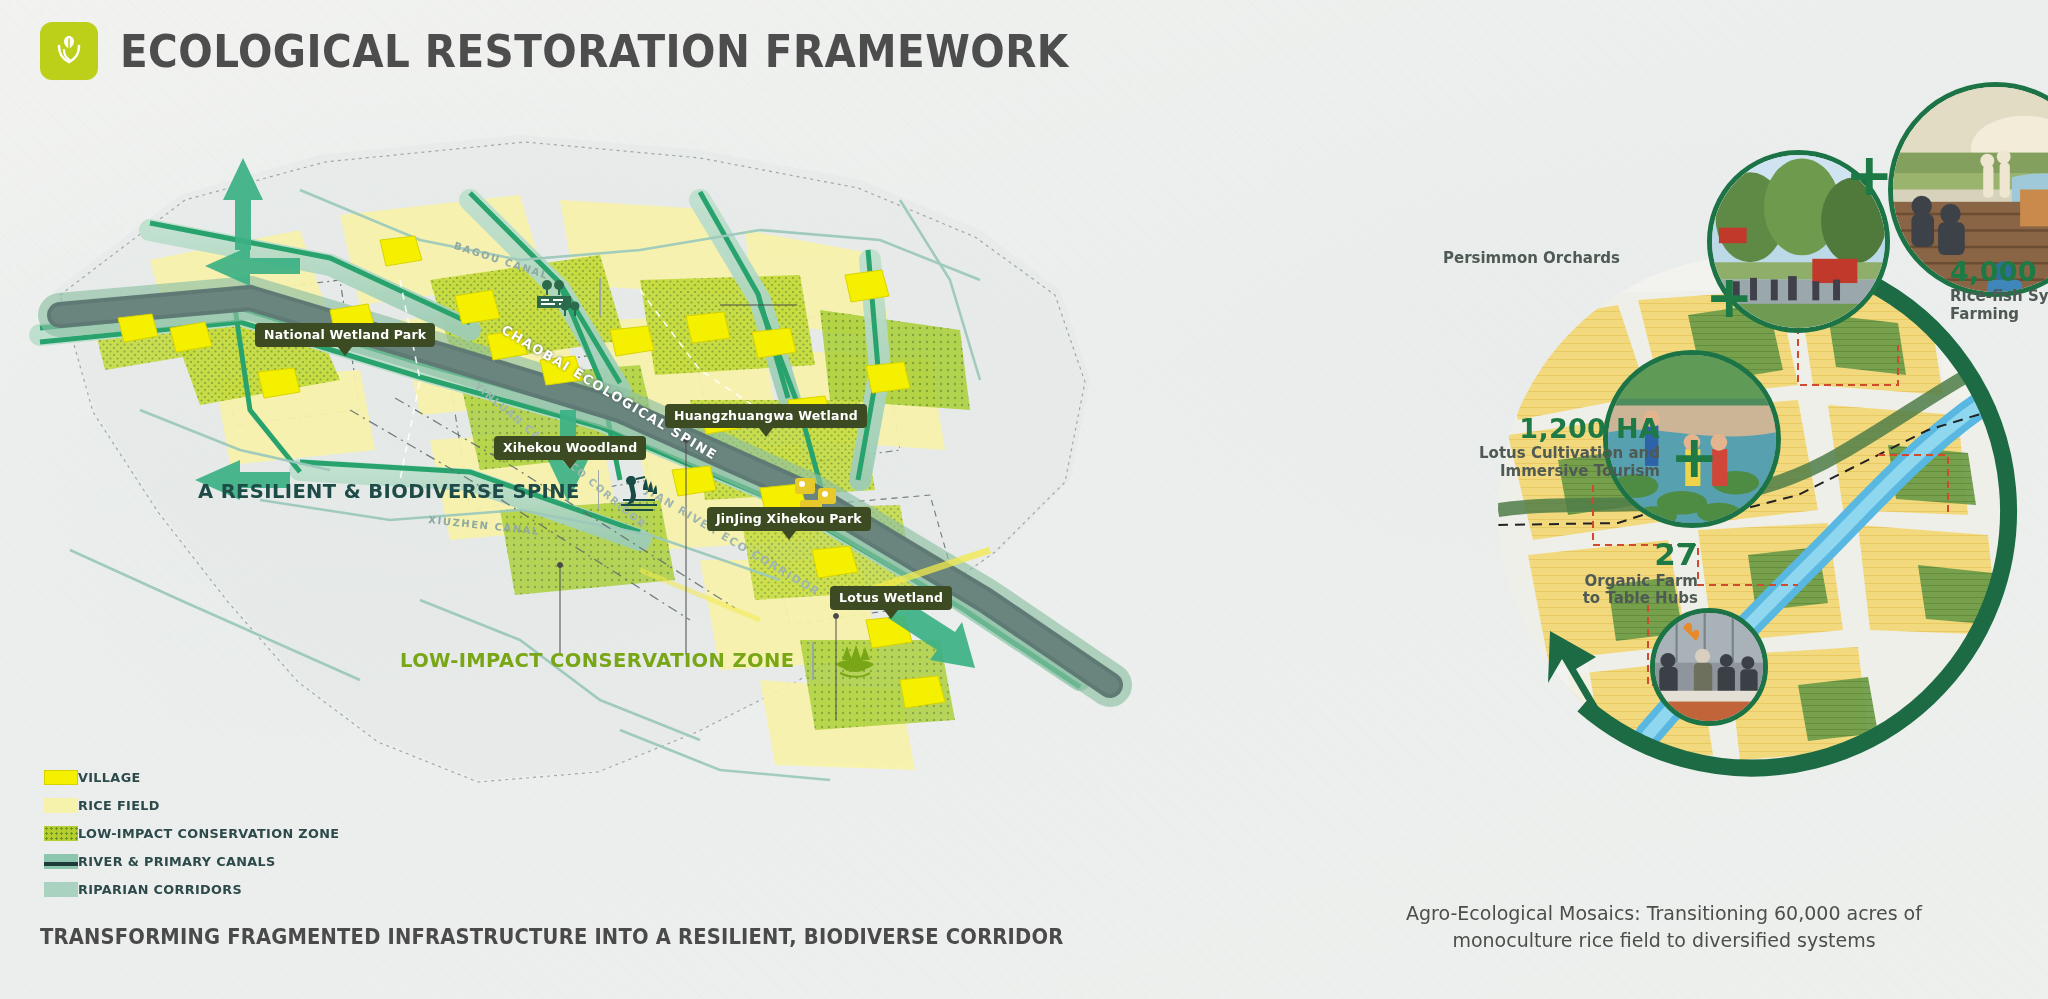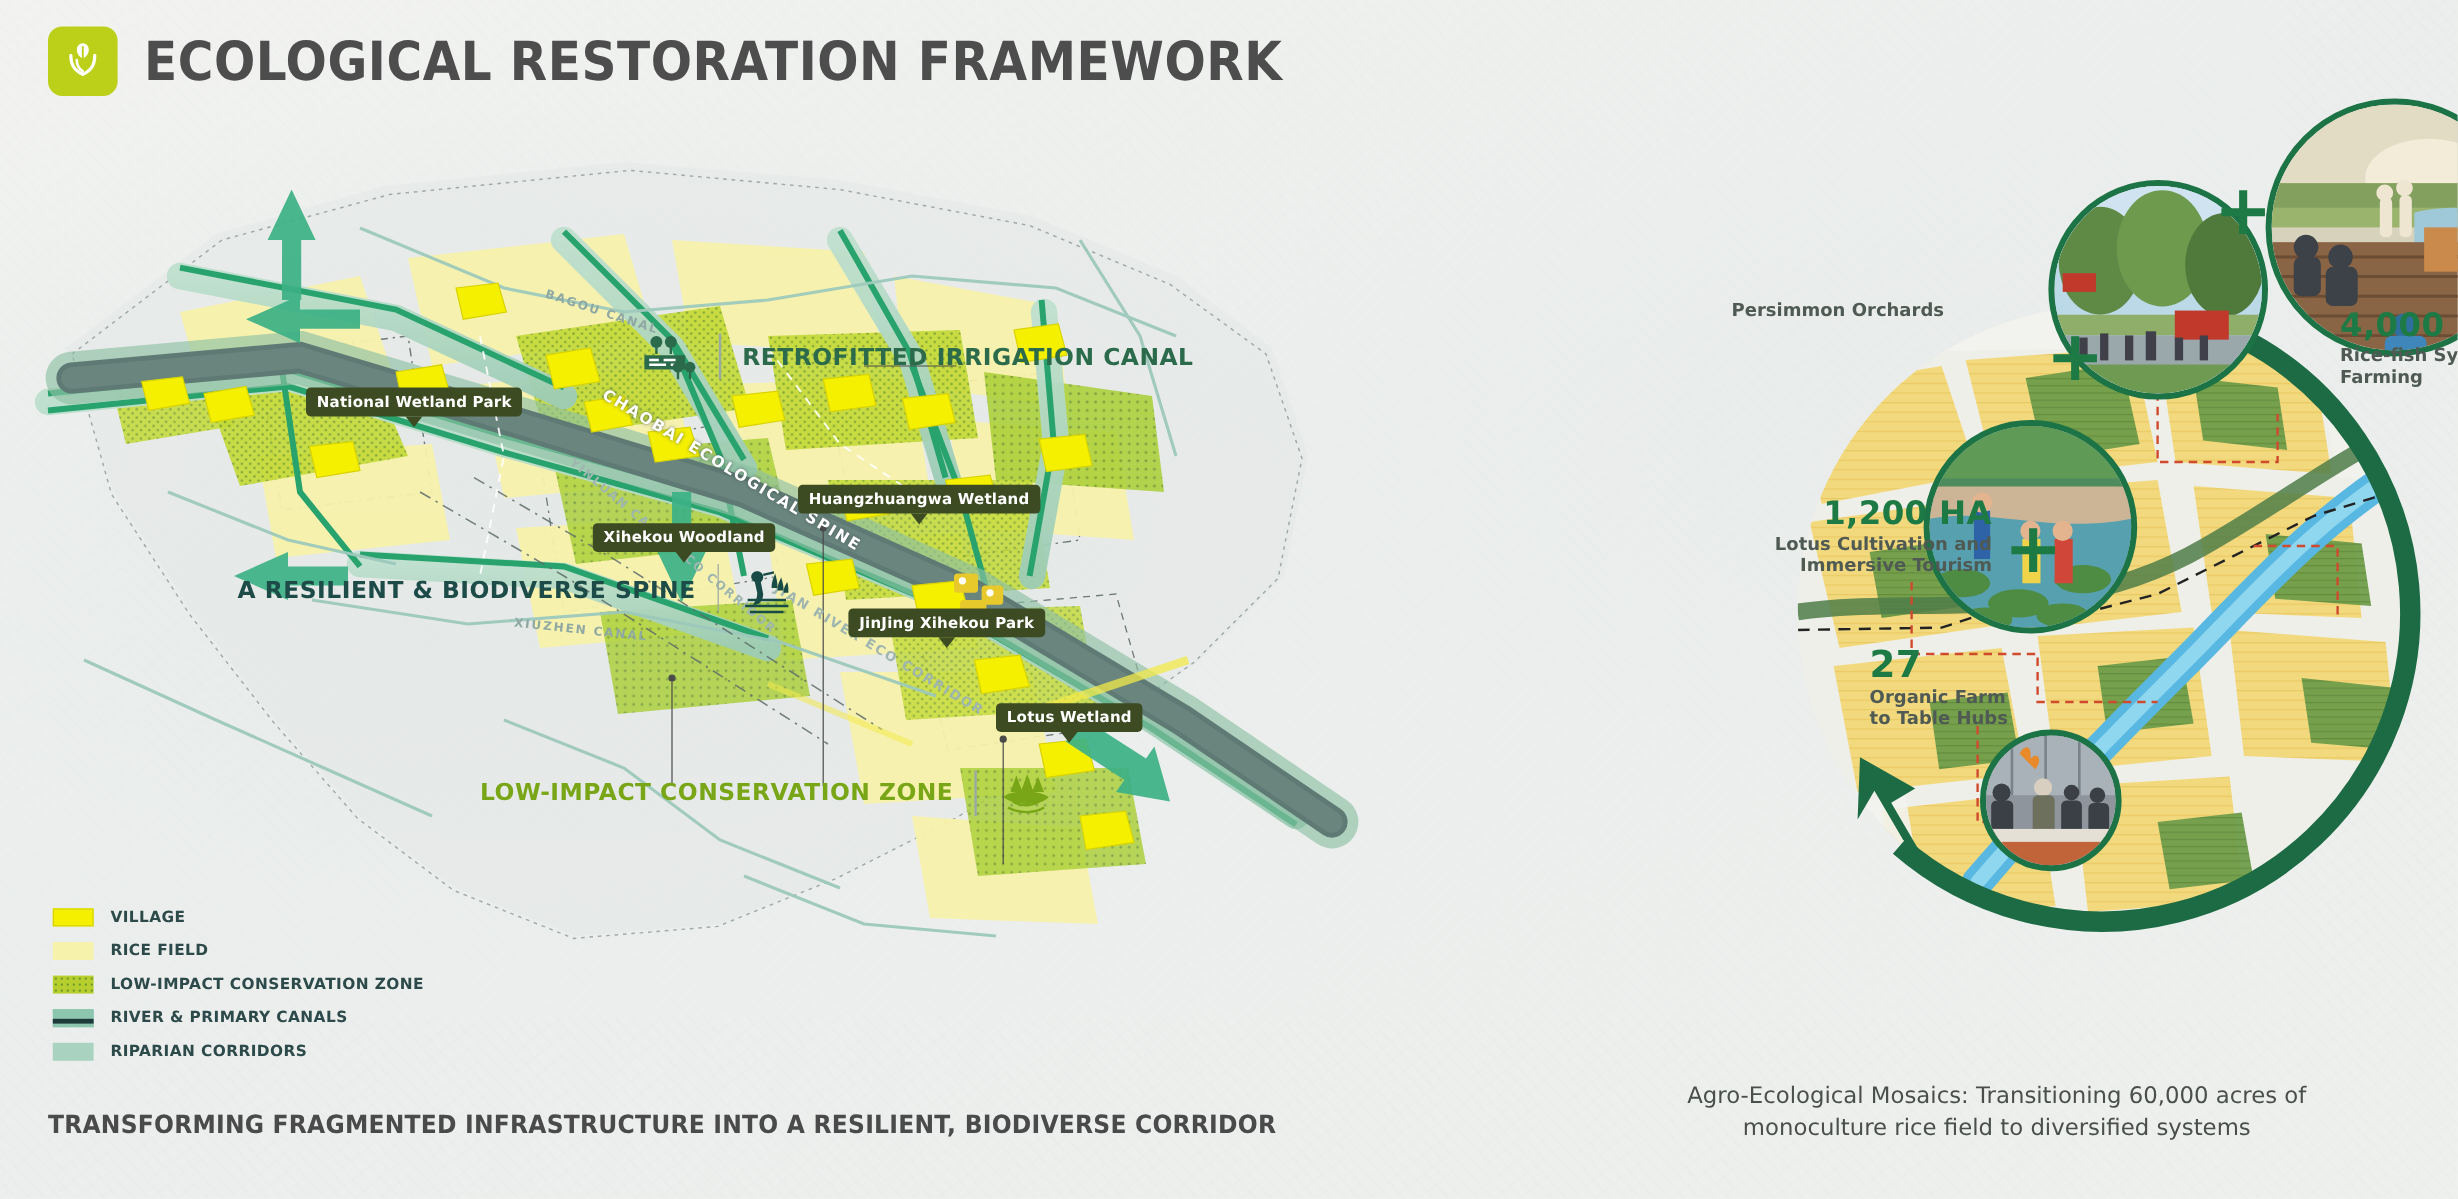--- a/index.html
+++ b/index.html
@@ -65,21 +65,21 @@
   .anno { position:absolute; display:flex; align-items:center; gap:18px; z-index:30; }
   .anno-txt {
     font-family:"DejaVu Sans", sans-serif; font-weight:bold;
     font-size:19.5px; letter-spacing:.4px; line-height:1.22; white-space:pre-line;
   }
   .vrule { width:1.6px; background:#9aa9a6; align-self:stretch; }
   .anno-icon { display:flex; align-items:center; justify-content:center; }
 
   
   .legend { position:absolute; left:44px; top:757px; z-index:35; }
-  .lg-row { display:flex; align-items:flex-start; height:28px; gap:14px; }
+  .lg-row { display:flex; align-items:flex-end; height:28px; }
   .lg-sw { width:34px; height:15px; flex:none; }
   .lg-lab {
     font-family:"DejaVu Sans", sans-serif; font-weight:bold; font-size:12.8px;
     color:#2d4a4a; letter-spacing:.35px;
   }
   .tagline {
     position:absolute; left:40px; top:925px; z-index:35;
     font-family:"DejaVu Sans", sans-serif; font-weight:bold;
     font-size:21px; color:#4a4a4a; letter-spacing:.2px;
     transform:scaleX(.93); transform-origin:left center; white-space:nowrap;
@@ -114,21 +114,21 @@
   .stat { position:absolute; z-index:20; }
   .stat .num {
     font-family:"DejaVu Sans", sans-serif; font-weight:bold;
     font-size:27px; color:#1e7a44; line-height:1.05; letter-spacing:.3px;
   }
   .stat .desc {
     font-family:"DejaVu Sans", sans-serif; font-weight:bold;
     font-size:15px; color:#4e5a53; line-height:1.18; margin-top:2px;
   }
   .stat.ra { text-align:right; }
-  .stat.ctr { text-align:left; }
+  .stat.ctr { text-align:right; }
 
   .rcaption {
     position:absolute; left:0; top:860px; width:768px; text-align:center;
     font-family:"DejaVu Sans", sans-serif; font-size:19px; color:#4a4f4b;
     line-height:1.4;
   }
 </style>
 </head>
 <body>
 
@@ -331,21 +331,20 @@
           <rect x="23" y="10" width="2" height="7" fill="#2b6b4b"></rect>
         <path d="M2 18 h34 v12 H2z" fill="#2b6b4b"></path>
         <path d="M6 22 h8 M18 22 h10 M6 26 h14 M24 26 h8" stroke="#fff" stroke-width="2"></path>
         <circle cx="30" cy="28" r="4.5" fill="#2b6b4b"></circle>
           <rect x="29" y="31" width="2" height="7" fill="#2b6b4b"></rect>
         <circle cx="40" cy="28" r="4.5" fill="#2b6b4b"></circle>
           <rect x="39" y="31" width="2" height="7" fill="#2b6b4b"></rect>
       </svg>
     </span>
     <span class="vrule" style="height:38px;"></span>
-    <span class="anno-txt" style="color:#2b6b4b;">RETROFITTED IRRIGATION CANAL</span>
   </div>
 
   <div class="anno" style="left:198px; top:390px;">
     <span class="anno-txt" style="color:#1d4b48;">A RESILIENT &amp; BIODIVERSE SPINE</span>
     <span class="vrule" style="height:40px;"></span>
     <span class="anno-icon">
       <svg width="42" height="44" viewBox="0 0 42 44">
         <path d="M14 6c3 0 5 2 5 5 0 2-1 3-2 4l2 10c0 4-2 8-6 9h-3c3-3 4-6 4-10l-2-9c-1-1-3-2-3-4 0-3 2-5 5-5z" fill="#184b46"></path>
         <path d="M19 9 L28 7" stroke="#184b46" stroke-width="2"></path>
         <path d="M26 20 c0-6 2-9 3-12 1 4 2 7 2 12z" fill="#184b46"></path>

